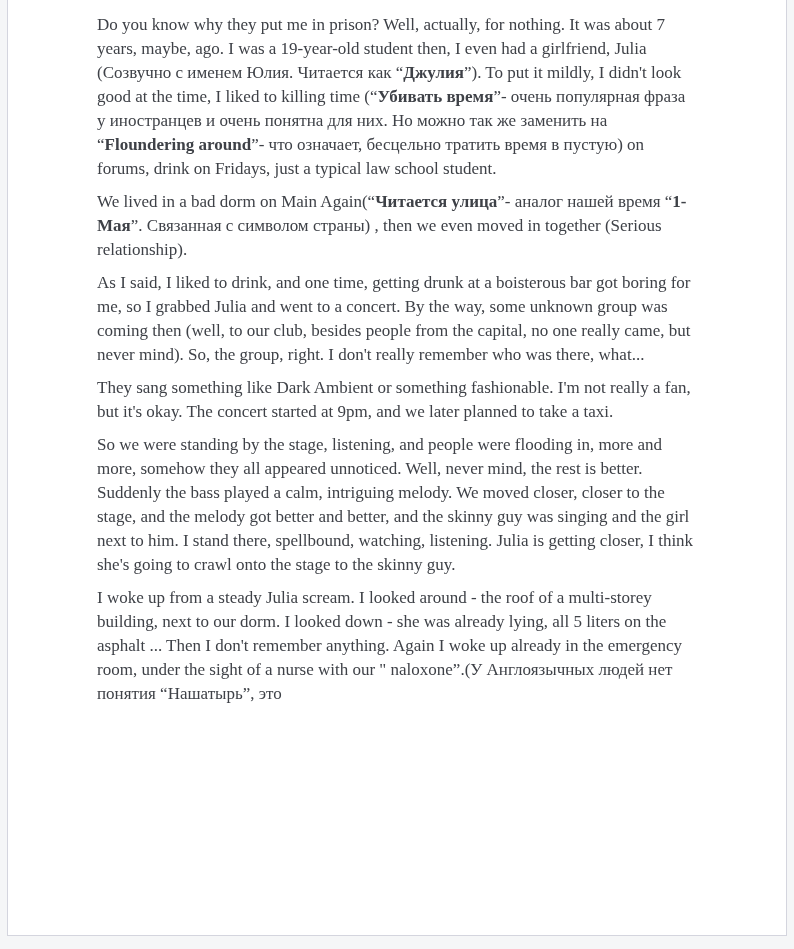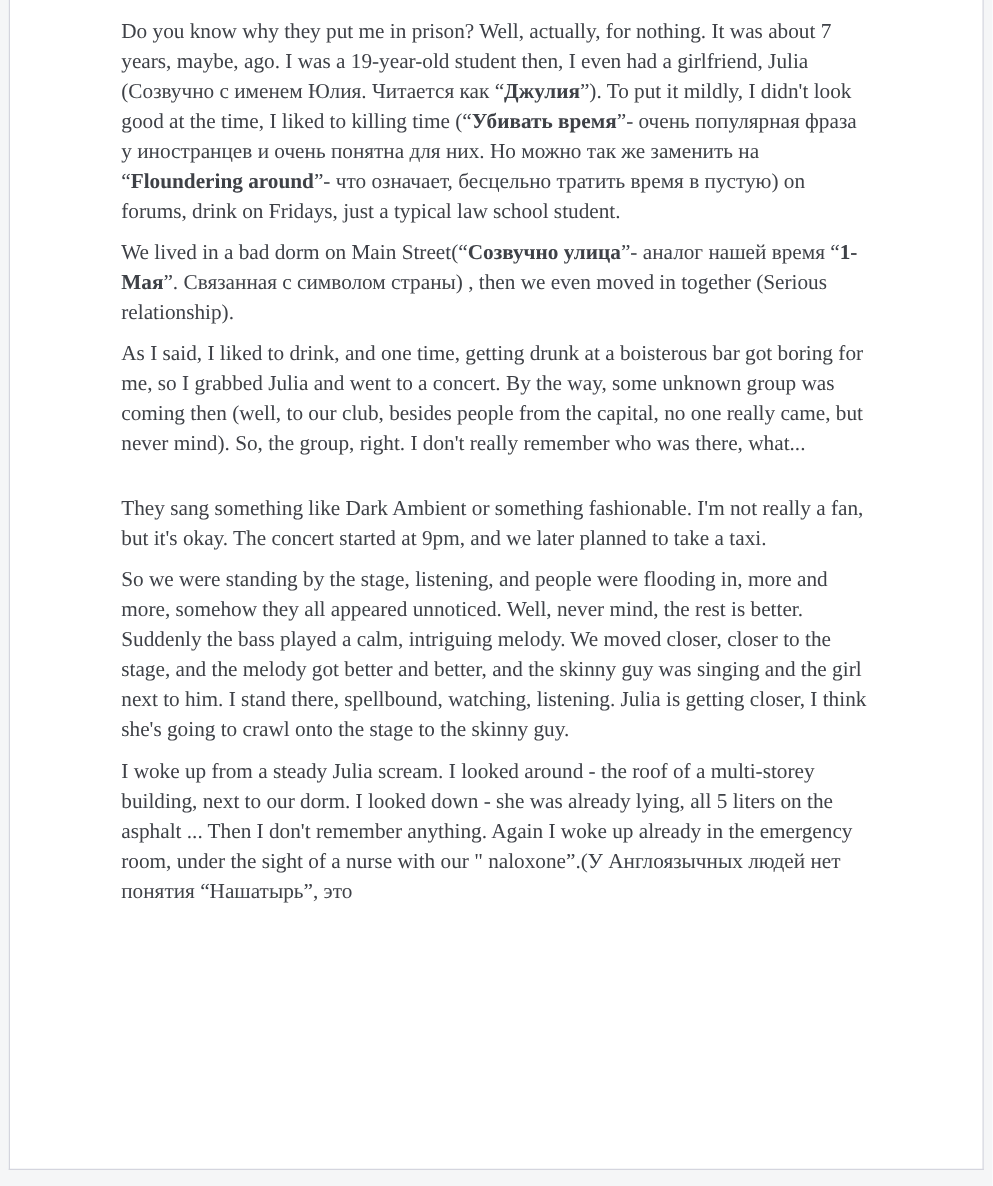--- a/index.html
+++ b/index.html
@@ -36,28 +36,28 @@
   .para {
     margin: 0 0 9px 0;
   }
   .para .b {
     font-weight: bold;
   }
   .para .sm {
     font-size: 14px;
   }
   .gap-before {
-    margin-top: 28px;
+    margin-top: 9px;
   }
 </style>
 </head>
 <body>
 
 <div class="page">
   <div class="content">
     <p class="para"><span>Do you know why they put me in prison? Well, actually, for nothing. It was about 7 years, maybe, ago. I was a 19-year-old student then, I even had a girlfriend, Julia (Созвучно с именем Юлия. Читается как “</span><span class="b">Джулия</span><span>”). To put it mildly, I didn't look good at the time, I liked to killing time (“</span><span class="b">Убивать время</span><span>”- очень популярная фраза у иностранцев и очень понятна для них. Но можно так же заменить на “</span><span class="b">Floundering around</span><span>”-  что означает, бесцельно тратить время в пустую)   on forums, drink on Fridays, just a typical law school student.</span></p>
-    <p class="para"><span>We lived in a bad dorm on Main Street(“</span><span class="b">Созвучно улица</span><span>”- аналог нашей время “</span><span class="b">1-Мая</span><span>”. Связанная с символом страны) , then we even moved in together (Serious relationship).</span></p>
+    <p class="para"><span>We lived in a bad dorm on Main Again(“</span><span class="b">Читается улица</span><span>”- аналог нашей время “</span><span class="b">1-Мая</span><span>”. Связанная с символом страны) , then we even moved in together (Serious relationship).</span></p>
     <p class="para"><span>As I said, I liked to drink, and one time, getting drunk at a boisterous bar got boring for me, so I grabbed Julia and went to a concert. By the way, some unknown group was coming then (well, to our club, besides people from the capital, no one really came, but never mind). So, the group, right. I don't really remember who was there, what...</span></p>
     <p class="para gap-before"><span>They sang something like Dark Ambient or something fashionable. I'm not really a fan, but it's okay. The concert started at 9pm, and we later planned to take a taxi.</span></p>
     <p class="para"><span>So we were standing by the stage, listening, and people were flooding in, more and more, somehow they all appeared unnoticed. Well, never mind, the rest is better. Suddenly the bass played a calm, intriguing melody. We moved closer, closer to the stage, and the melody got better and better, and the skinny guy was singing and the girl next to him. I stand there, spellbound, watching, listening. Julia is getting closer, I think she's going to crawl onto the stage to the skinny guy.</span></p>
     <p class="para"><span>I woke up from a steady Julia scream. I looked around - the roof of a multi-storey building, next to our dorm. I looked down - she was already lying, all 5 liters on the asphalt ... Then I don't remember anything. Again I woke up already in the emergency room, under the sight of a nurse with our " naloxone”.(У Англоязычных людей нет понятия “Нашатырь”, это</span></p>
   </div>
 </div>
 
 </body></html>

